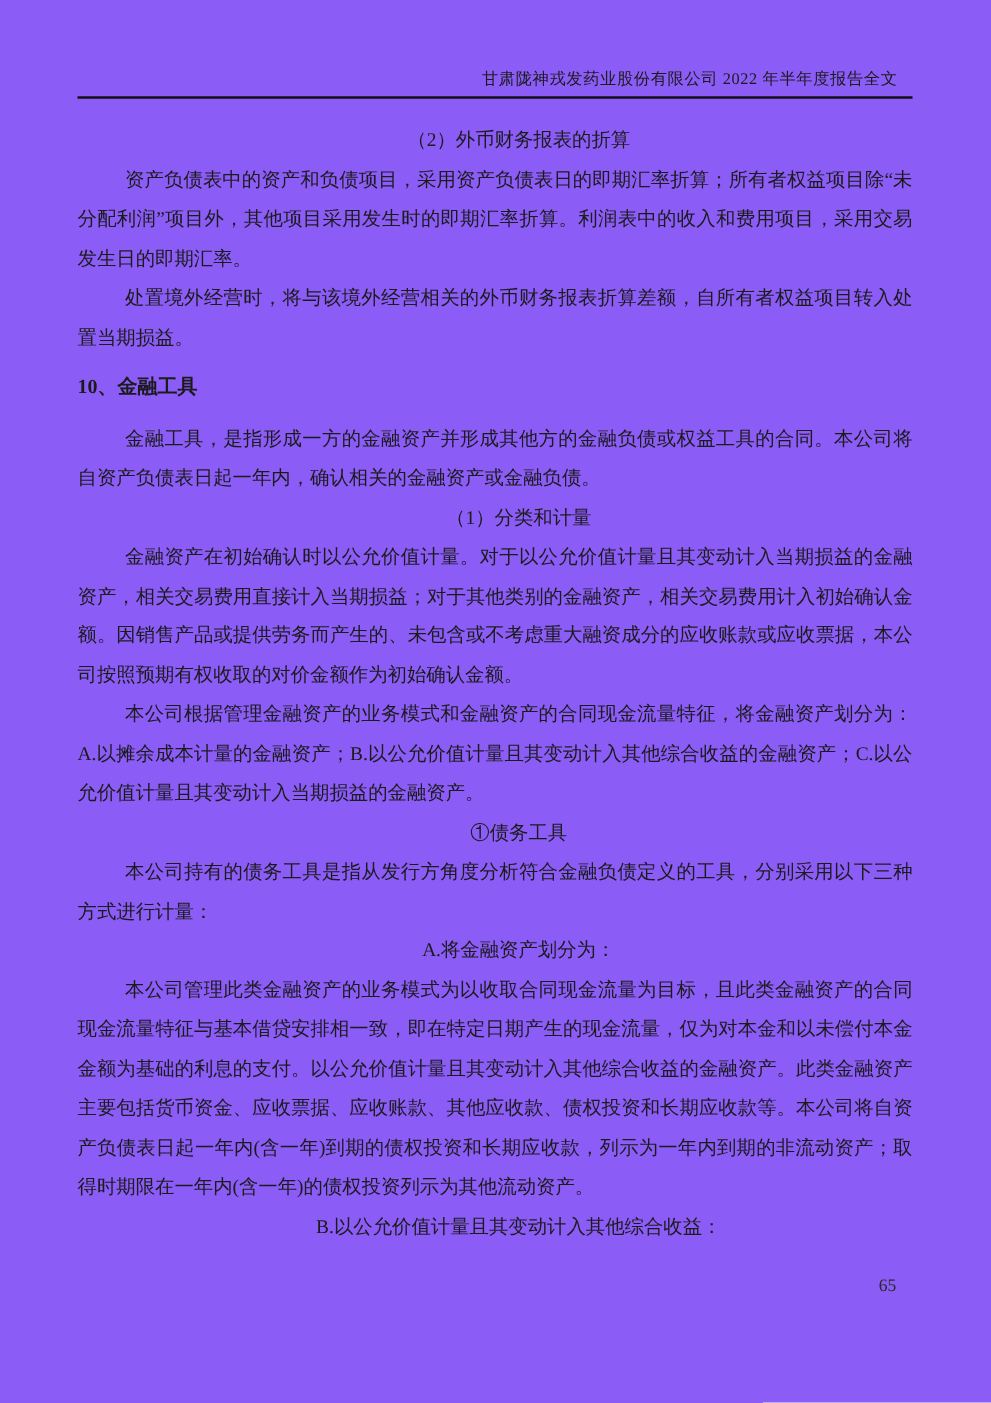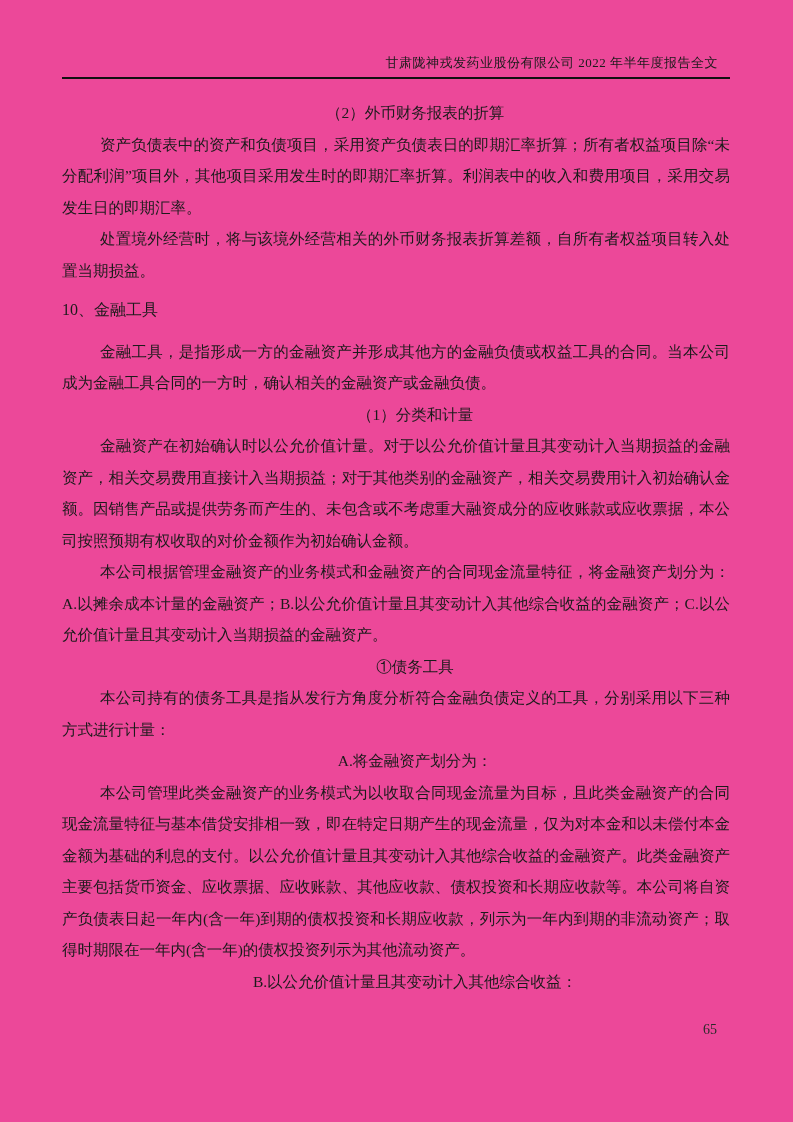--- a/index.html
+++ b/index.html
@@ -5,21 +5,21 @@
   html, body {
     margin: 0;
     padding: 0;
     background: #e8e8e8;
   }
   .page {
     position: relative;
     width: 793px;
     height: 1122px;
     margin: 0 auto;
-    background: #ec4899;
+    background: #8b5cf6;
     font-family: "Liberation Serif", "DejaVu Serif", serif;
     color: #1b1b1b;
     overflow: hidden;
   }
   .header {
     position: absolute;
     top: 54px;
     left: 62px;
     right: 63px;
     text-align: right;
@@ -50,21 +50,21 @@
   }
   .para {
     text-indent: 38px;
     text-align: justify;
   }
   .sub {
     text-indent: 38px;
     text-align: center;
   }
   .heading {
-    font-weight: normal;
+    font-weight: bold;
     font-size: 16px;
     line-height: 31.5px;
     margin: 8px 0 10px 0;
     text-align: left;
   }
   .page-number {
     position: absolute;
     top: 1022px;
     right: 76px;
     font-size: 14px;
@@ -77,21 +77,21 @@
 <div class="page">
 
   <div class="header">甘肃陇神戎发药业股份有限公司 2022 年半年度报告全文</div>
   <div class="header-rule"></div>
 
   <div class="content">
     <p class="sub">（2）外币财务报表的折算</p>
     <p class="para">资产负债表中的资产和负债项目，采用资产负债表日的即期汇率折算；所有者权益项目除“未分配利润”项目外，其他项目采用发生时的即期汇率折算。利润表中的收入和费用项目，采用交易发生日的即期汇率。</p>
     <p class="para">处置境外经营时，将与该境外经营相关的外币财务报表折算差额，自所有者权益项目转入处置当期损益。</p>
     <h3 class="heading">10、金融工具</h3>
-    <p class="para">金融工具，是指形成一方的金融资产并形成其他方的金融负债或权益工具的合同。当本公司成为金融工具合同的一方时，确认相关的金融资产或金融负债。</p>
+    <p class="para">金融工具，是指形成一方的金融资产并形成其他方的金融负债或权益工具的合同。本公司将自资产负债表日起一年内，确认相关的金融资产或金融负债。</p>
     <p class="sub">（1）分类和计量</p>
     <p class="para">金融资产在初始确认时以公允价值计量。对于以公允价值计量且其变动计入当期损益的金融资产，相关交易费用直接计入当期损益；对于其他类别的金融资产，相关交易费用计入初始确认金额。因销售产品或提供劳务而产生的、未包含或不考虑重大融资成分的应收账款或应收票据，本公司按照预期有权收取的对价金额作为初始确认金额。</p>
     <p class="para">本公司根据管理金融资产的业务模式和金融资产的合同现金流量特征，将金融资产划分为：A.以摊余成本计量的金融资产；B.以公允价值计量且其变动计入其他综合收益的金融资产；C.以公允价值计量且其变动计入当期损益的金融资产。</p>
     <p class="sub">①债务工具</p>
     <p class="para">本公司持有的债务工具是指从发行方角度分析符合金融负债定义的工具，分别采用以下三种方式进行计量：</p>
     <p class="sub">A.将金融资产划分为：</p>
     <p class="para">本公司管理此类金融资产的业务模式为以收取合同现金流量为目标，且此类金融资产的合同现金流量特征与基本借贷安排相一致，即在特定日期产生的现金流量，仅为对本金和以未偿付本金金额为基础的利息的支付。以公允价值计量且其变动计入其他综合收益的金融资产。此类金融资产主要包括货币资金、应收票据、应收账款、其他应收款、债权投资和长期应收款等。本公司将自资产负债表日起一年内(含一年)到期的债权投资和长期应收款，列示为一年内到期的非流动资产；取得时期限在一年内(含一年)的债权投资列示为其他流动资产。</p>
     <p class="sub">B.以公允价值计量且其变动计入其他综合收益：</p>
   </div>
 

